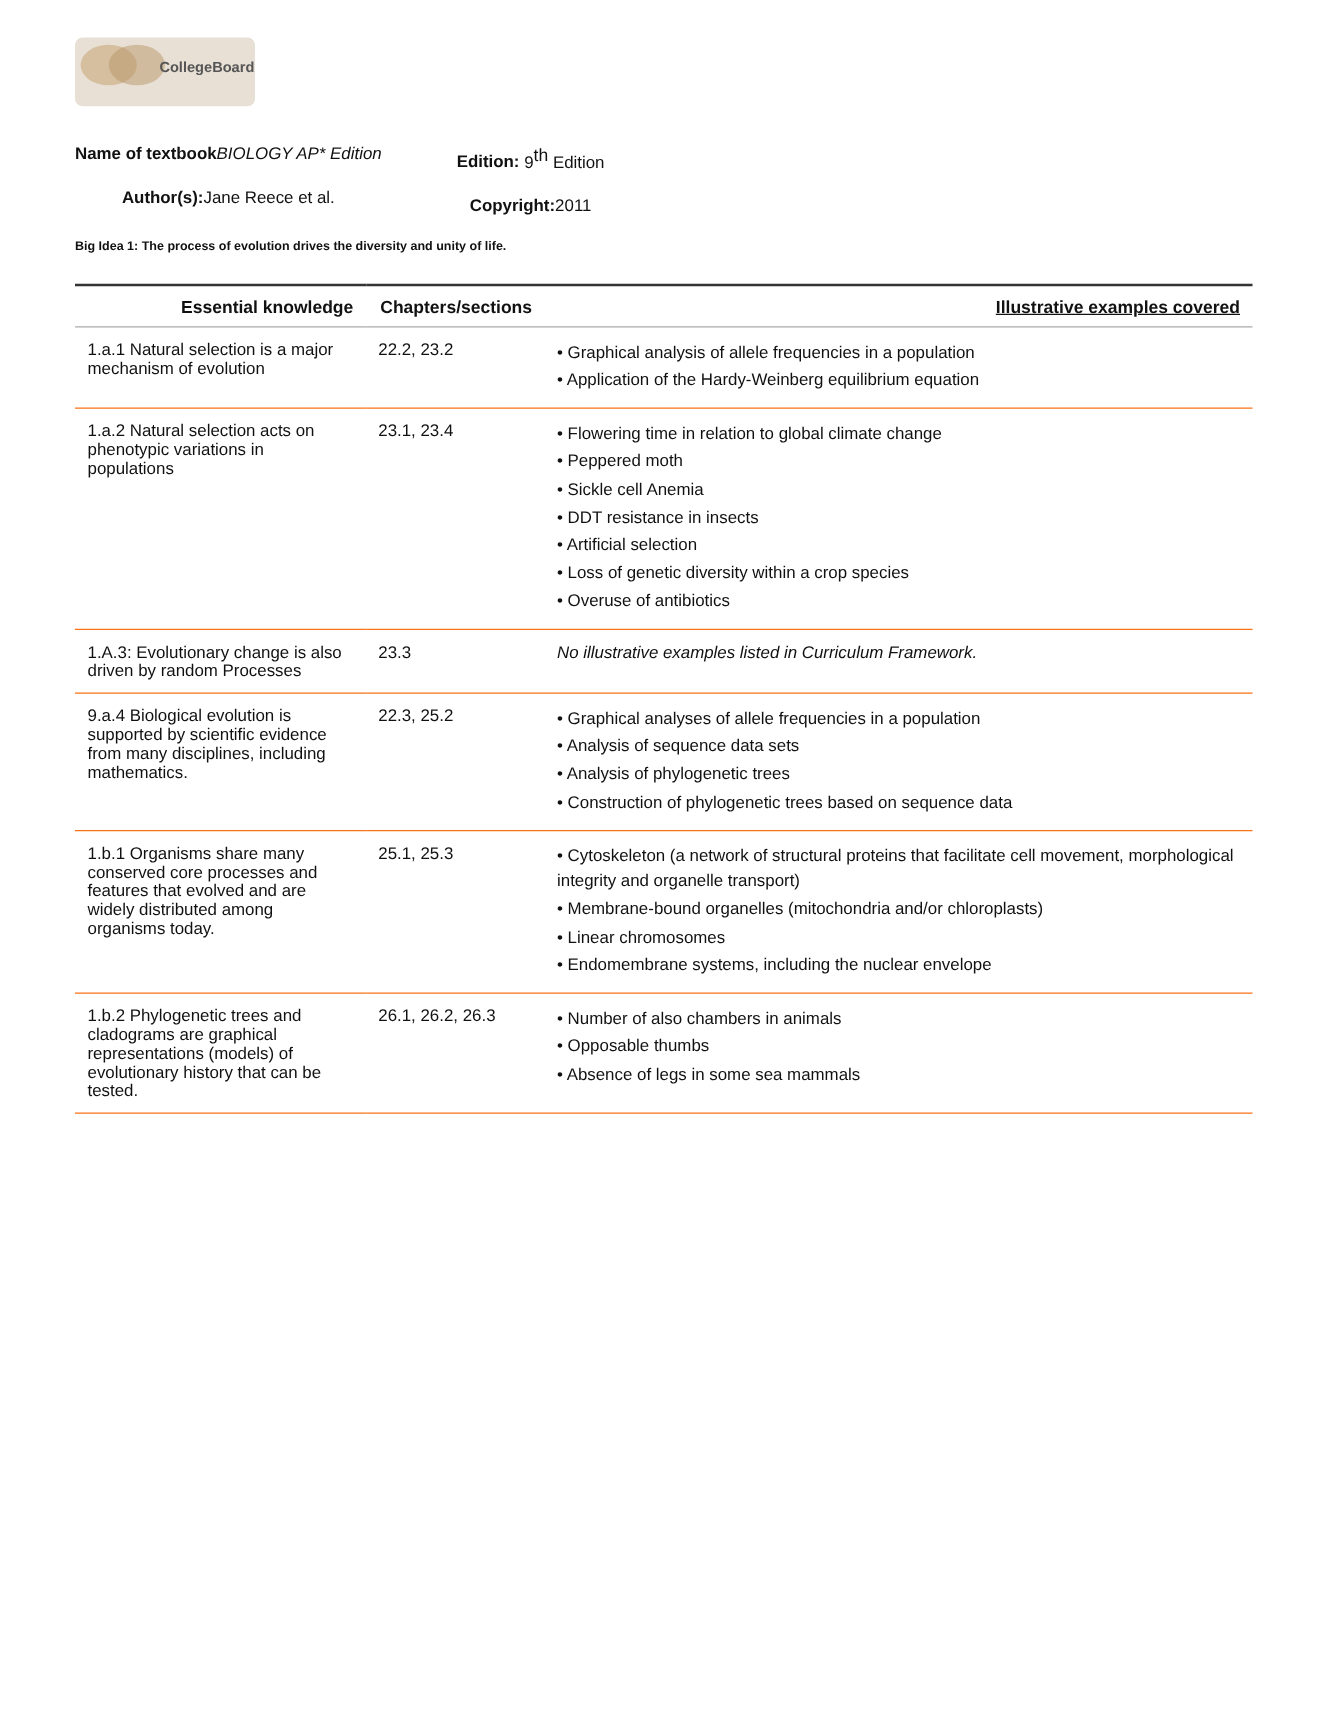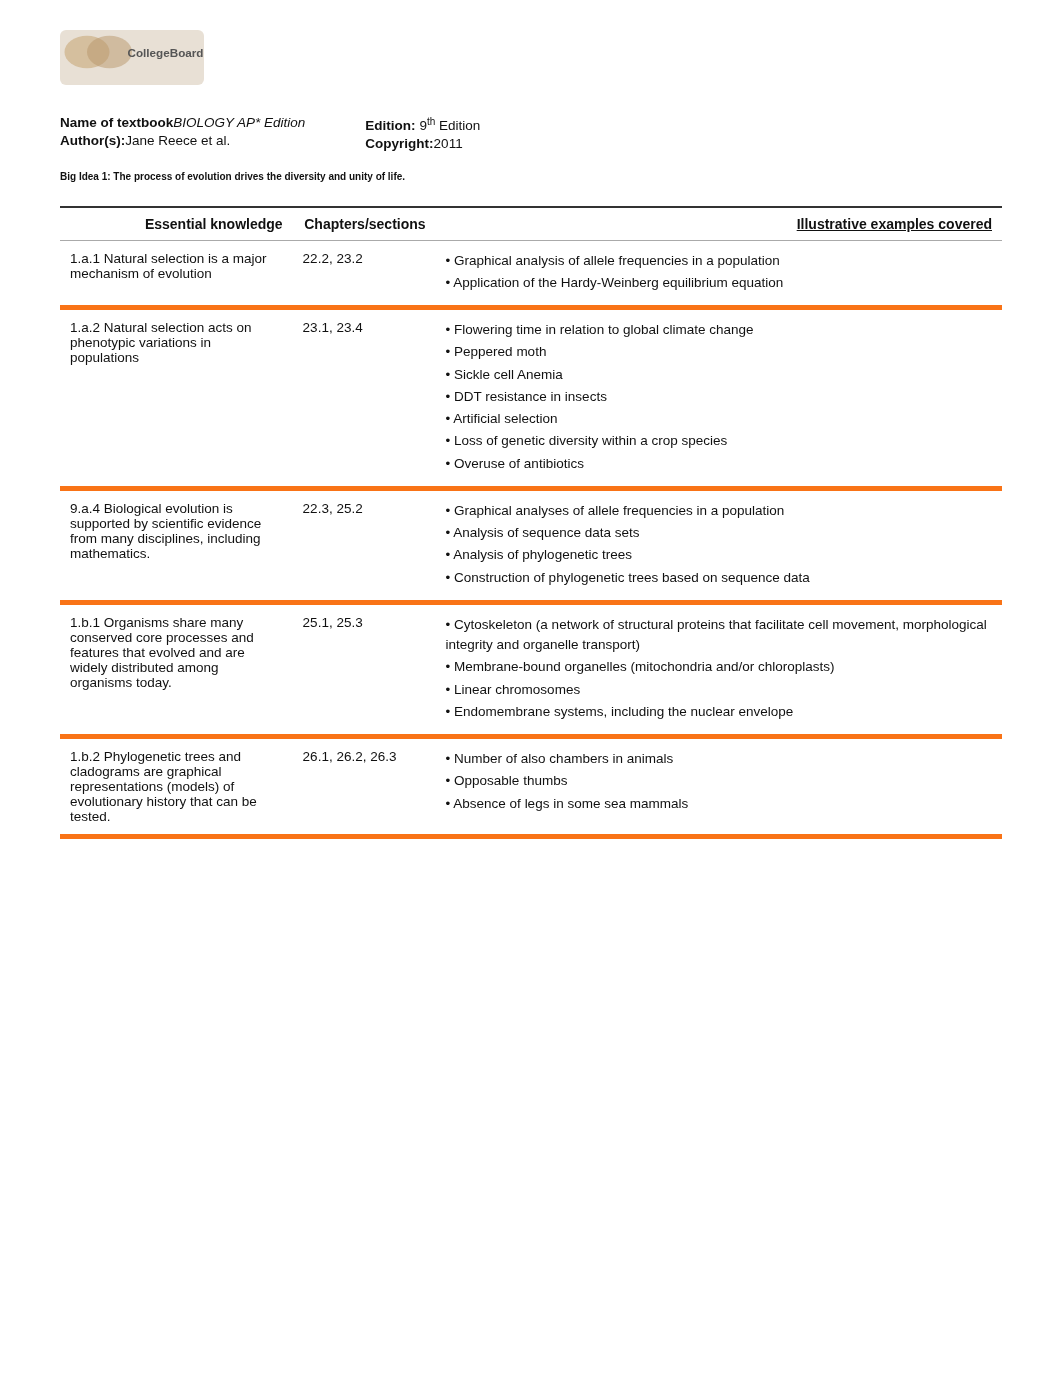--- a/index.html
+++ b/index.html
@@ -36,21 +36,22 @@
     .meta-info {
       display: flex;
       gap: 60px;
       margin-bottom: 20px;
       font-size: 13.5px;
     }
 
     .meta-left, .meta-right {
       display: flex;
       flex-direction: column;
-      gap: 3px;
+      gap: 20px;
+      text-align: center;
     }
 
     .meta-info .label {
       font-weight: bold;
     }
 
     .meta-info .value {
       font-style: italic;
     }
 
@@ -90,21 +91,21 @@
     }
 
     thead tr th:nth-child(3) {
       width: 560px;
       text-decoration: underline;
     }
 
     tbody tr td {
       padding: 10px 10px;
       vertical-align: top;
-      border-bottom: 5px solid #f97316;
+      border-bottom: 1px solid #f97316;
     }
 
     tbody tr td:nth-child(1) {
       font-size: 13.5px;
     }
 
     .bullet-list {
       list-style: none;
       padding: 0;
       margin: 0;
@@ -113,21 +114,21 @@
     .bullet-list li::before {
       content: "• ";
     }
 
     .bullet-list li {
       margin-bottom: 2px;
       line-height: 1.5;
     }
 
     sup {
-      font-size: 10px;
+      font-size: 14px;
       vertical-align: super;
     }
   </style>
 </head>
 <body>
 
 <div class="logo-area">
   <div class="logo-placeholder">
 
     <svg width="160" height="45" viewBox="0 0 160 45">
@@ -187,20 +188,25 @@
             <li>Peppered moth</li>
             <li>Sickle cell Anemia</li>
             <li>DDT resistance in insects</li>
             <li>Artificial selection</li>
             <li>Loss of genetic diversity within a crop species</li>
             <li>Overuse of antibiotics</li>
           </ul>
         </td>
       </tr>
       <tr>
+        <td>1.A.3: Evolutionary change is also driven by random Processes</td>
+        <td>23.3</td>
+        <td><em>No illustrative examples listed in Curriculum Framework.</em></td>
+      </tr>
+      <tr>
         <td>9.a.4 Biological evolution is supported by scientific evidence from many disciplines, including mathematics.</td>
         <td>22.3, 25.2</td>
         <td>
           <ul class="bullet-list">
             <li>Graphical analyses of allele frequencies in a population</li>
             <li>Analysis of sequence data sets</li>
             <li>Analysis of phylogenetic trees</li>
             <li>Construction of phylogenetic trees based on sequence data</li>
           </ul>
         </td>

